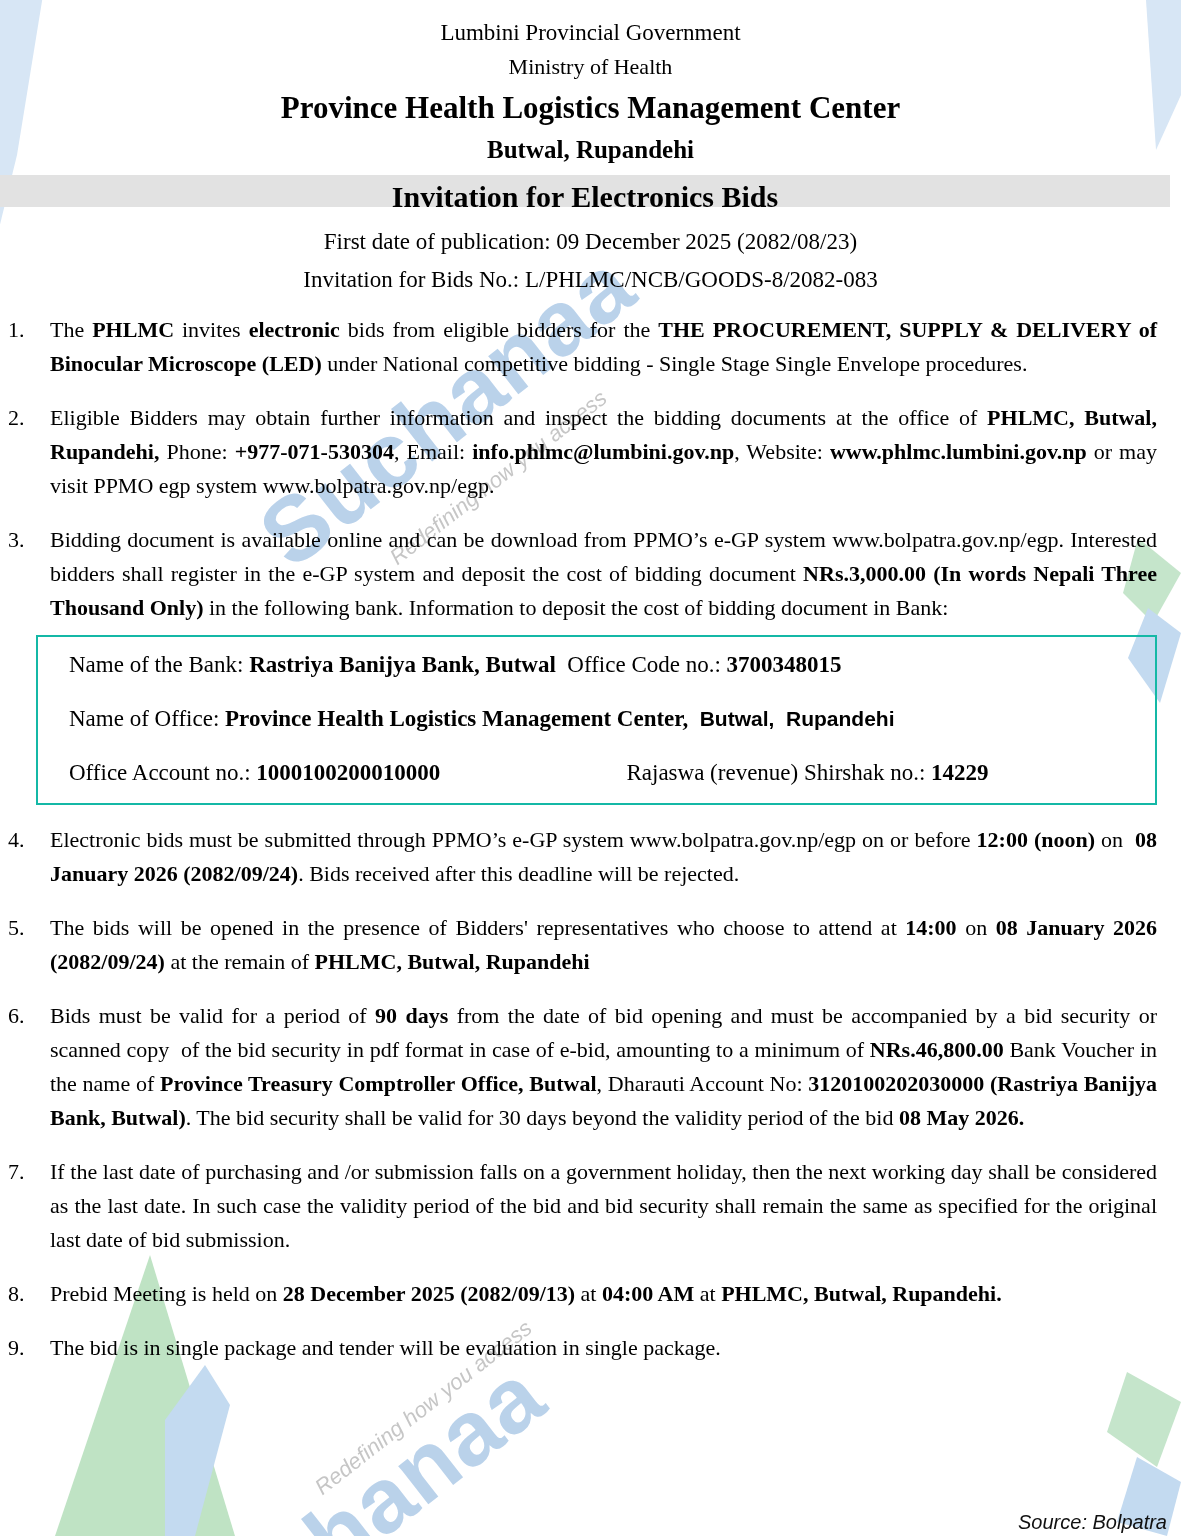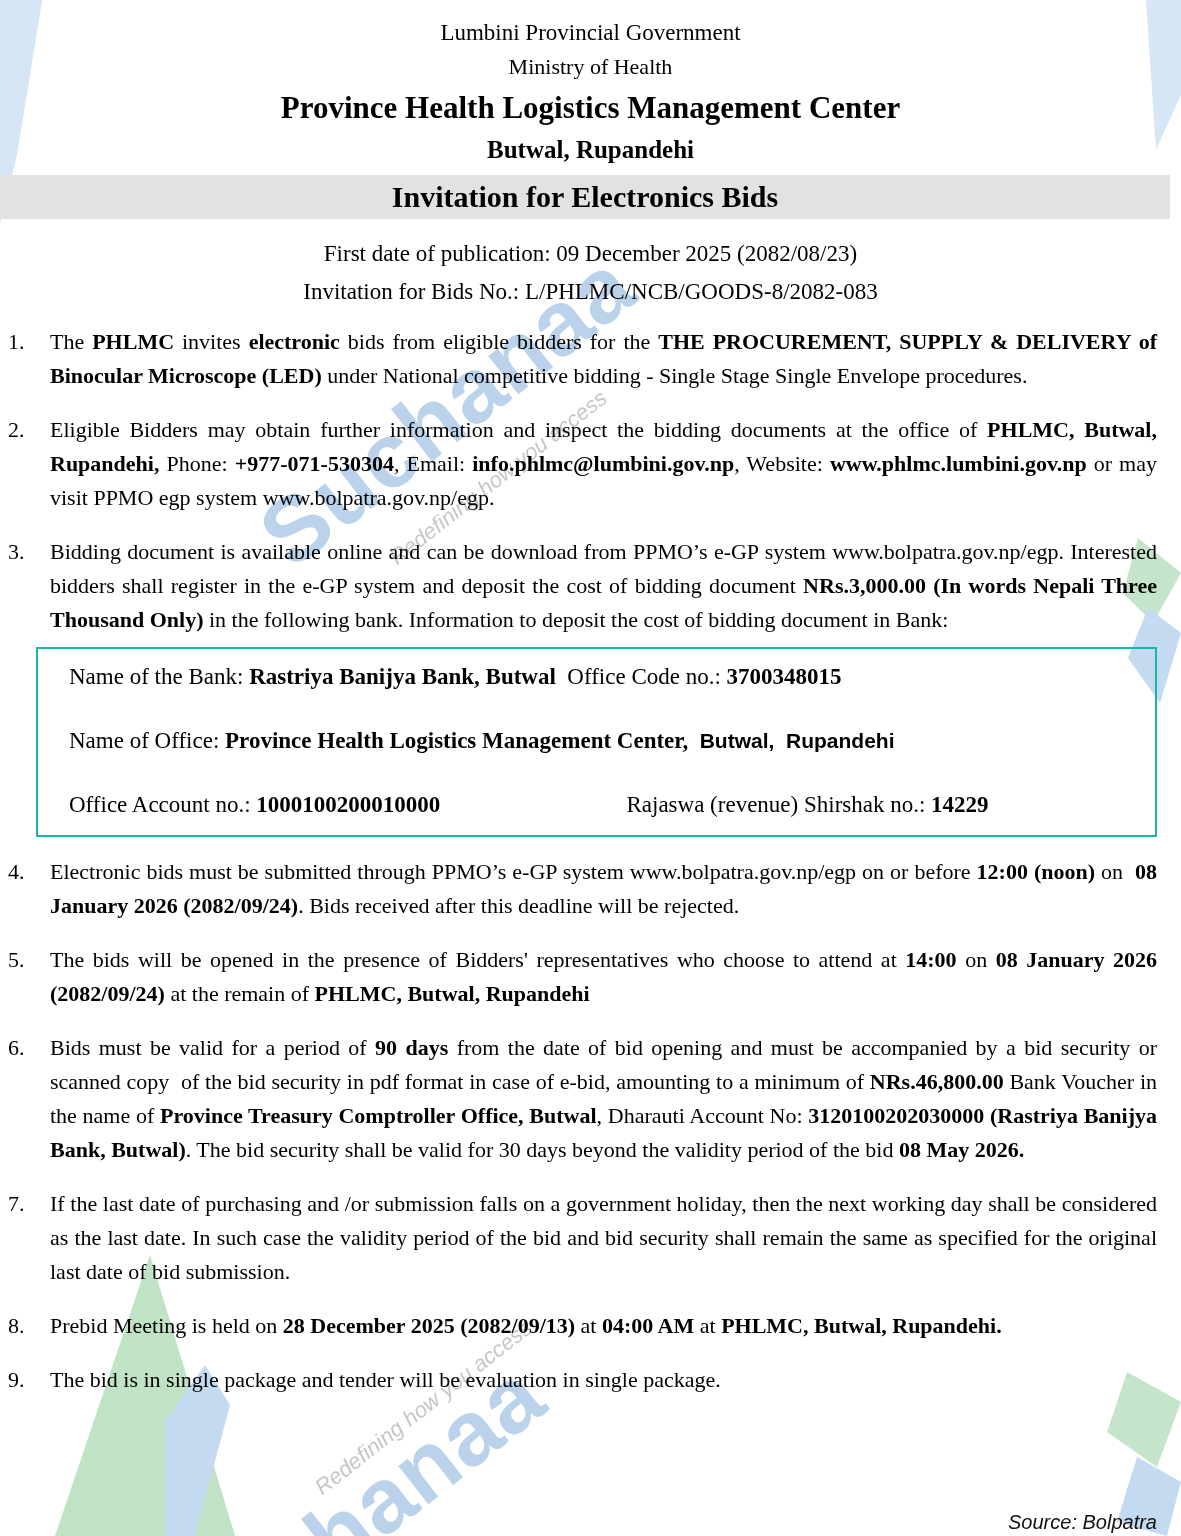--- a/index.html
+++ b/index.html
@@ -49,46 +49,46 @@
   header{text-align:center;padding-top:17px;}
   .h-line1{font-size:23px;line-height:32px;}
   .h-line2{font-size:22px;line-height:36px;}
   .h-line3{font-size:31px;font-weight:bold;line-height:46px;}
   .h-line4{font-size:25px;font-weight:bold;line-height:38px;}
   .banner{
     margin-top:6px;
     width:1170px;
     background:#e2e2e2;
     font-size:30px;font-weight:bold;
-    line-height:44px;height:44px;
+    line-height:44px;height:32px;
     text-align:center;
   }
   .meta{text-align:center;margin-top:16px;font-size:23px;}
   .meta-line{line-height:38px;}
   .meta-line strong{font-weight:normal;}
   .items{margin-top:14px;}
   .item{display:flex;margin:0 24px 20px 0;}
   .item .num{flex:0 0 42px;padding-left:8px;font-size:22px;line-height:34px;}
   .item .body{flex:1;font-size:22px;line-height:34px;text-align:justify;}
   .b{font-weight:bold;}
   .sans{font-family:"Liberation Sans", sans-serif;font-size:21px;}
   
   .bank-box{
     border:2px solid #14b8a6;
     margin:4px 24px 18px 36px;
     padding:12px 14px 14px 31px;
     font-size:23px;
   }
   .bank-row{line-height:32px;}
-  .bank-row + .bank-row{margin-top:32px;}
+  .bank-row + .bank-row{margin-top:22px;}
   .bank-row3{display:flex;}
   .bank-row3 .r3-left{flex:0 0 52%;}
   .bank-row3 .r3-right{flex:1;}
   .footer{
-    position:absolute;right:24px;bottom:2px;z-index:1;
+    position:absolute;right:14px;bottom:2px;z-index:1;
     font-family:"Liberation Sans", sans-serif;
     font-style:italic;font-size:20px;color:#111;
   }
 </style>
 </head>
 <body>
 
 <div class="page">
 
   <div class="wm-layer">

